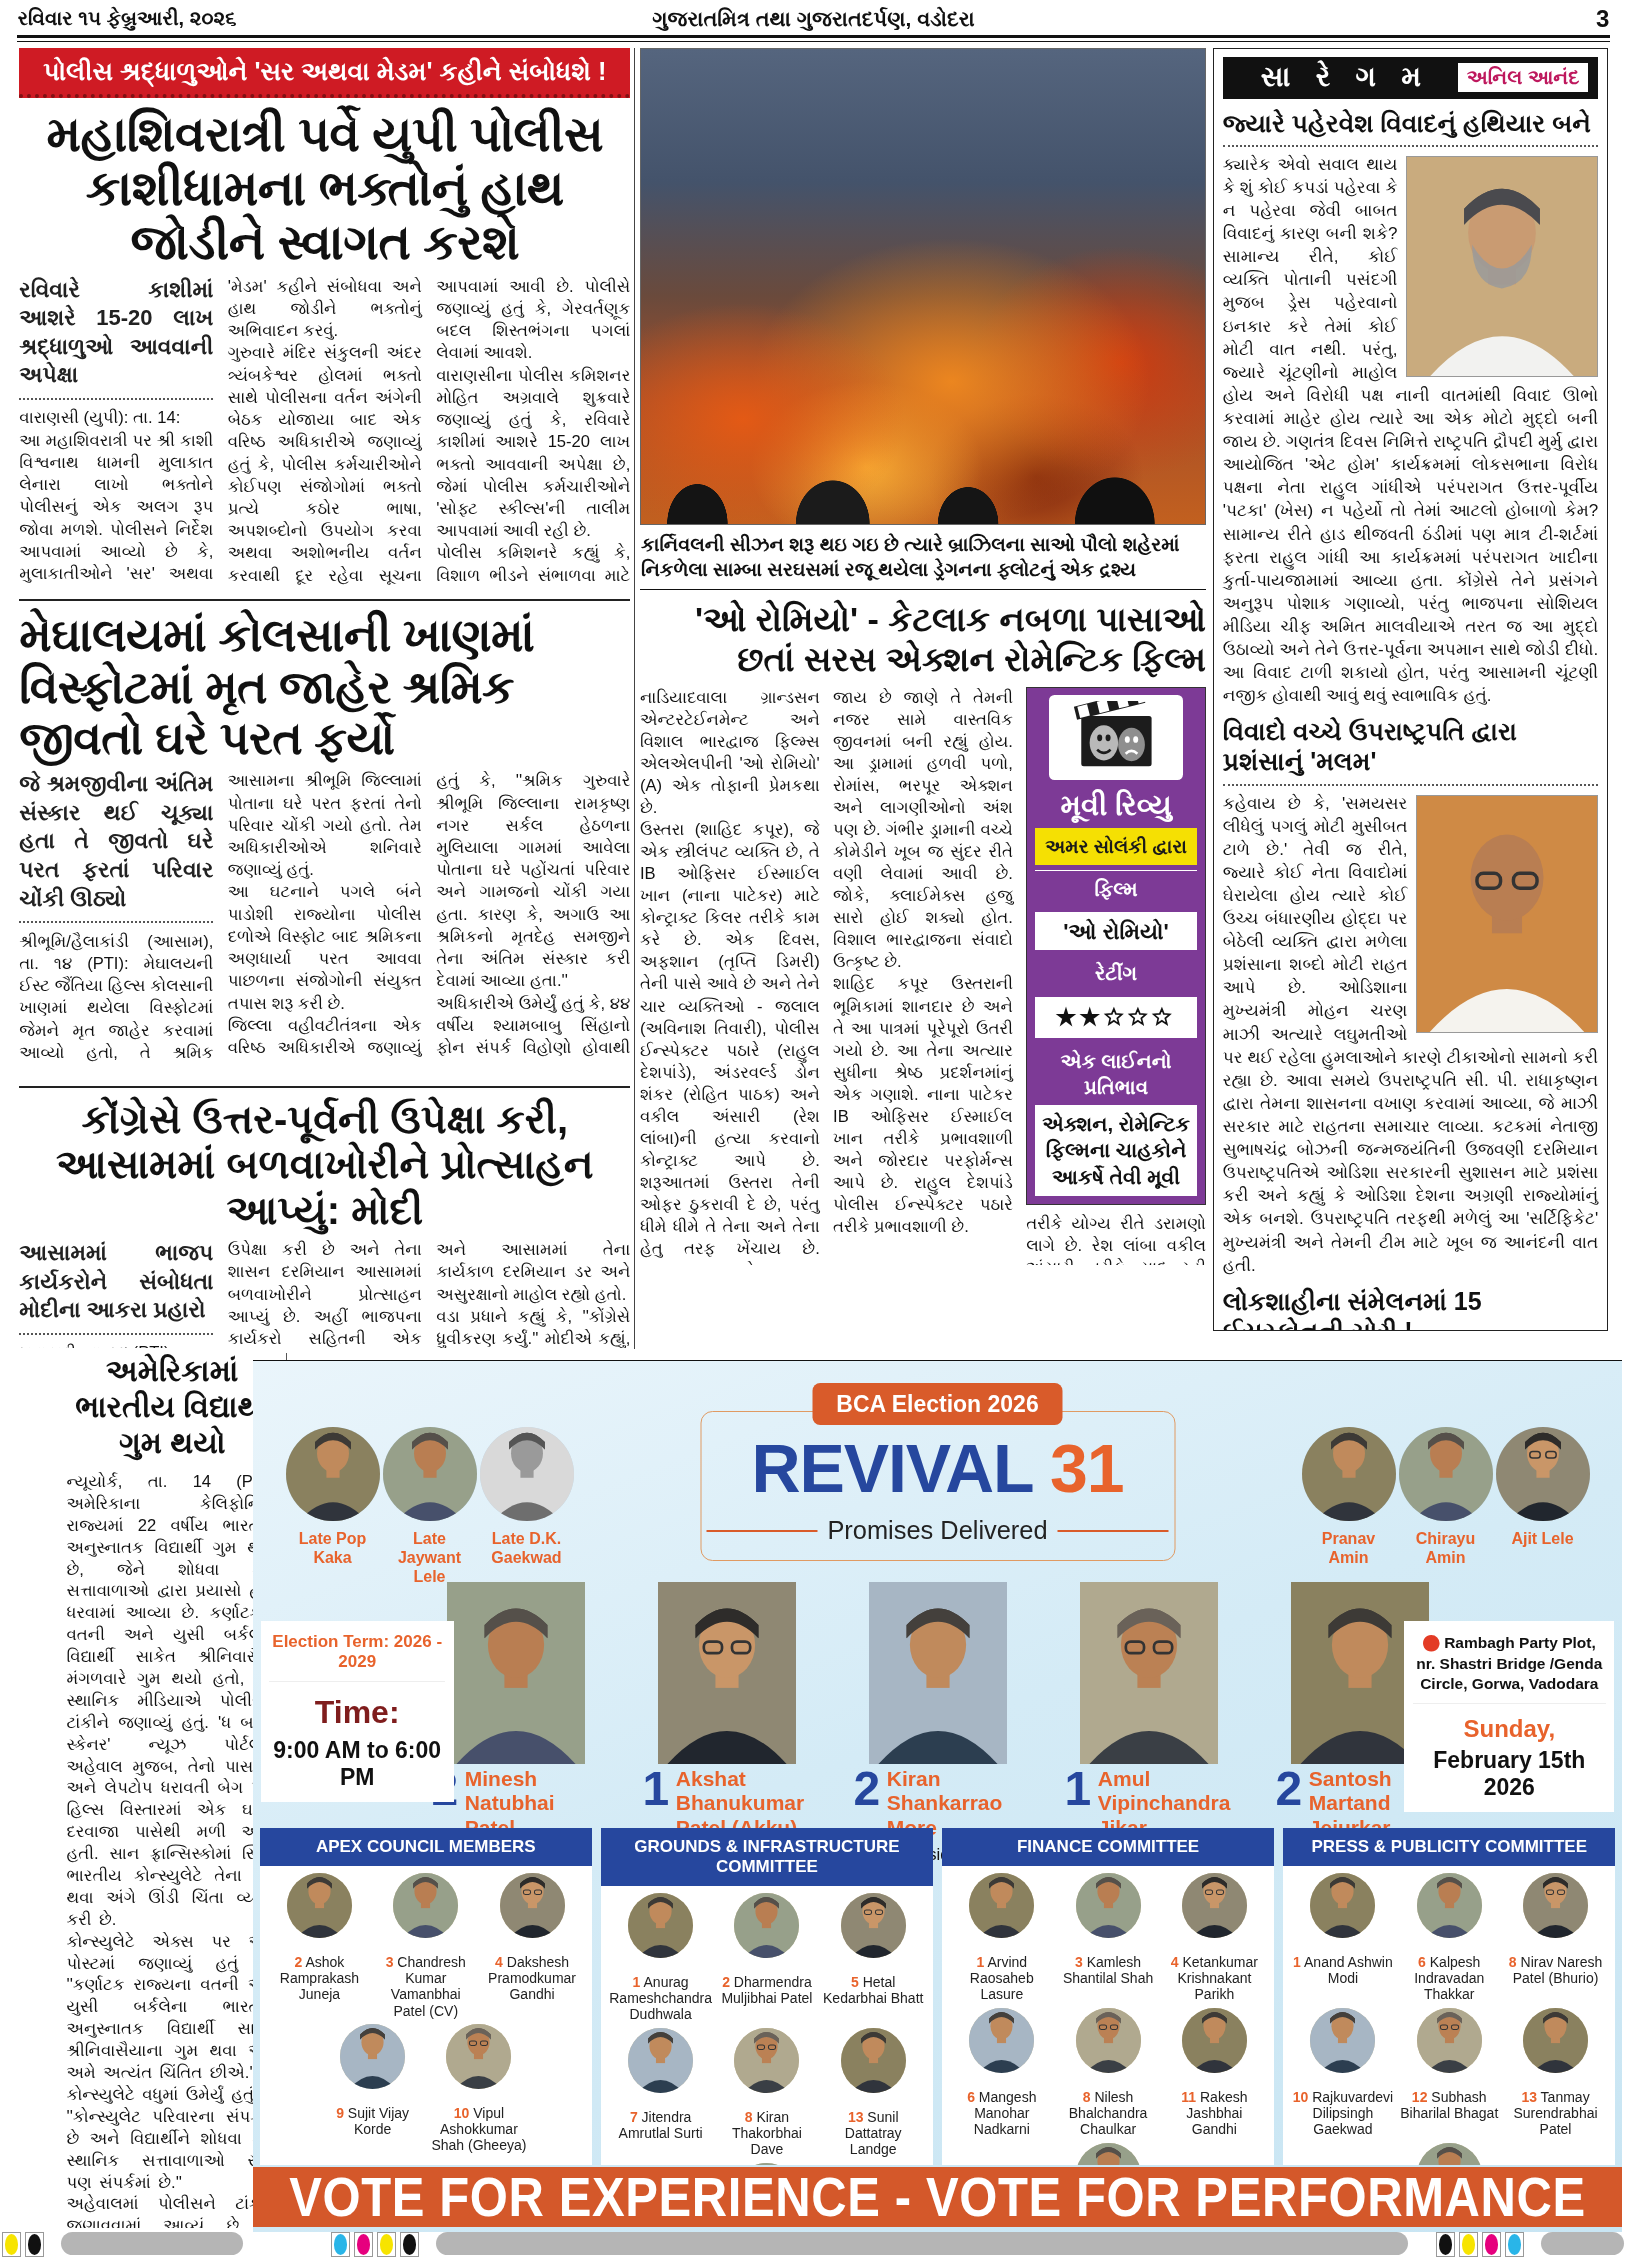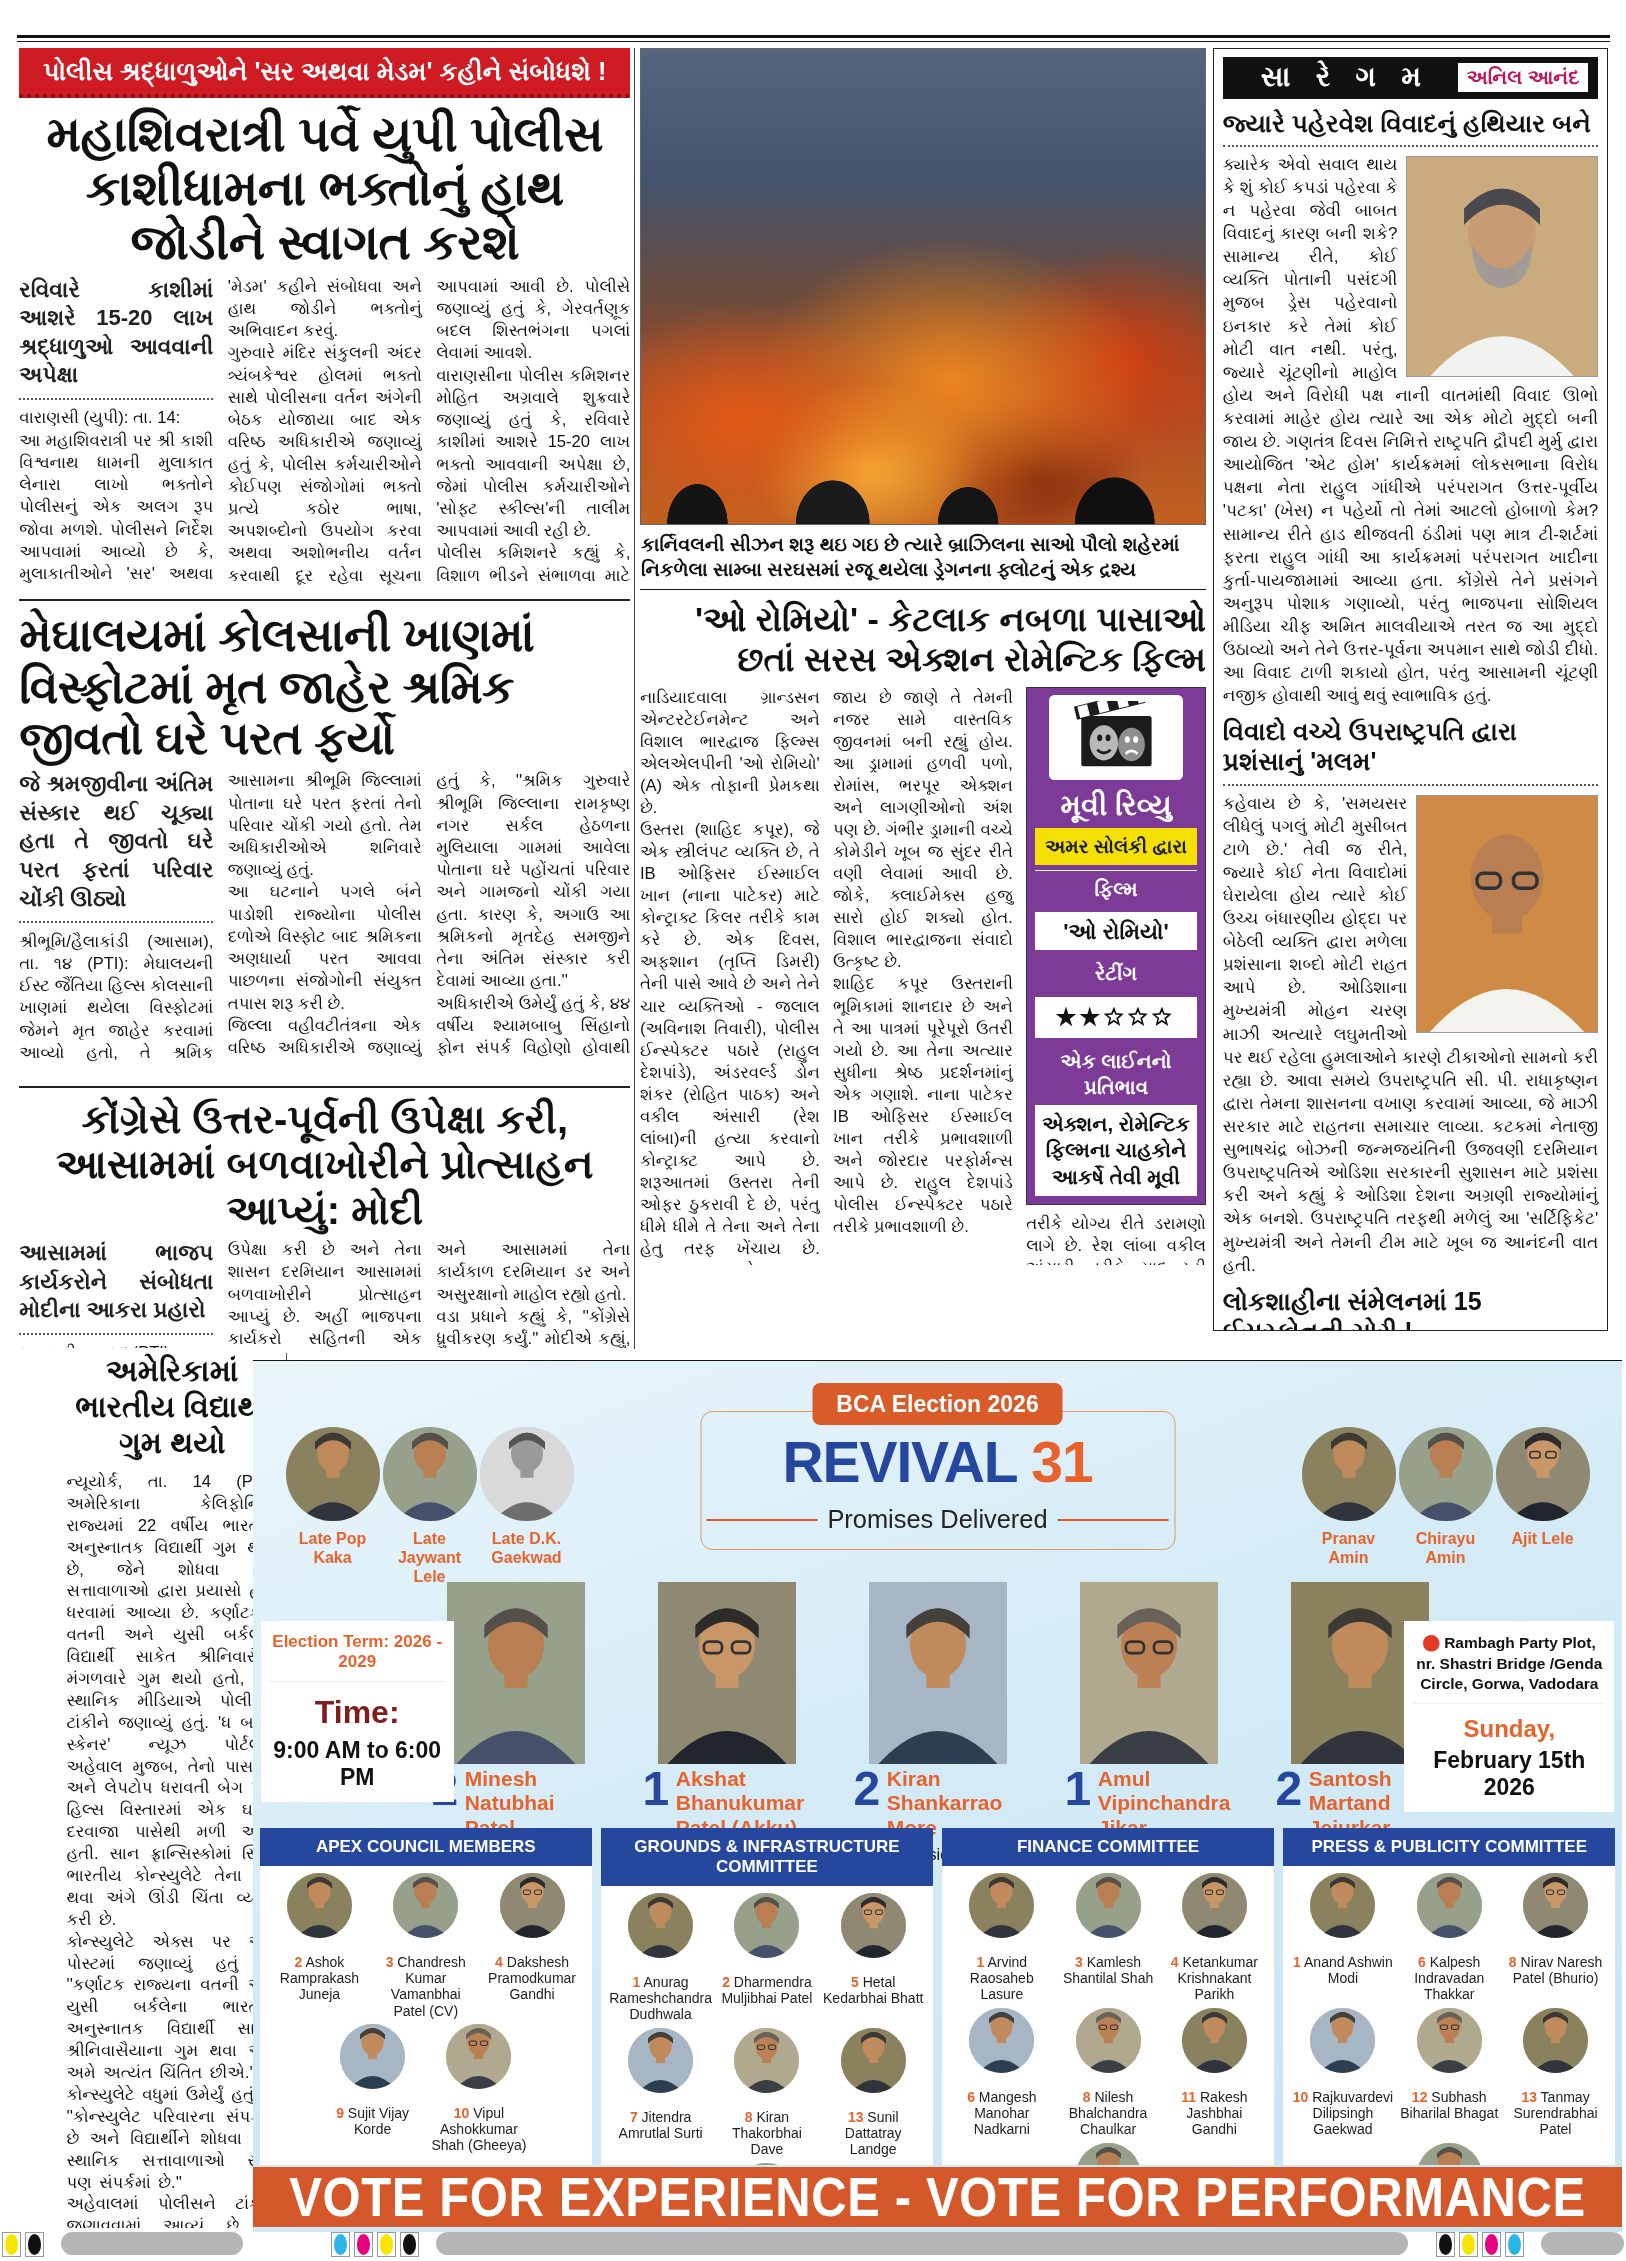--- a/index.html
+++ b/index.html
@@ -92,21 +92,21 @@
   .a4-head{font-size:30px;line-height:1.2;font-weight:bold;text-align:center;margin-bottom:10px;}
   .a4-body{font-size:16.6px;line-height:1.32;text-align:justify;word-spacing:2.8px;}
 
   
   .ad{position:absolute;left:253px;top:1360px;width:1369px;height:872px;overflow:hidden;
       background:linear-gradient(160deg,#eaf5fb 0%,#d4ebf6 45%,#c8e5f3 100%);border-top:1.7px solid #111;}
   .ad-center{position:absolute;left:50%;top:22px;transform:translateX(-50%);width:475px;text-align:center;}
   .ad-badge{display:inline-block;background:#d95b2a;color:#fff;font-size:23px;font-weight:bold;
             padding:7.7px 24px;border-radius:7.7px;}
   .ad-frame{border:1.7px solid #e09a62;border-radius:12px;margin-top:-14.4px;padding:22px 5.5px 14.4px;}
-  .ad-title{font-size:57px;font-weight:800;letter-spacing:-1.1px;line-height:1;}
+  .ad-title{font-size:68px;font-weight:800;letter-spacing:-1.1px;line-height:1;}
   .ad-title .t1{color:#26479e;}
   .ad-title .t2{color:#e8632c;}
   .ad-sub{font-size:25.4px;color:#222;margin-top:14.4px;display:flex;align-items:center;gap:10px;justify-content:center;}
   .ad-sub:before,.ad-sub:after{content:"";height:2.2px;background:#d95b2a;flex:1;}
   .mem-row{position:absolute;top:66px;display:flex;}
   .mem-row.l{left:31px;} .mem-row.r{right:31px;}
   .mem{width:97px;text-align:center;}
   .mem .circ{width:94px;height:94px;border-radius:50%;overflow:hidden;margin:0 auto;background:#bcd7ea;}
   .mem .nm{font-size:16px;font-weight:bold;color:#e8632c;margin-top:7.7px;line-height:1.2;}
   .cand-row{position:absolute;left:50%;top:221px;transform:translateX(-50%);display:flex;gap:43px;}
@@ -145,20 +145,25 @@
   .pdots{position:absolute;top:0;display:flex;gap:4.4px;}
   .pdot{width:16.6px;height:23px;border:0.6px solid #999;background:#fff;display:flex;align-items:center;justify-content:center;}
   .pdot i{display:block;width:13.3px;height:21px;border-radius:50%;}
   svg.person{display:block;width:100%;height:100%;}
 </style>
 </head>
 <body>
 
 <div id="page" data-interactable="false">
 
+  <div class="hdr" data-interactable="false">
+    <span class="date" data-interactable="false">રવિવાર ૧૫ ફેબ્રુઆરી, ૨૦૨૬</span>
+    <span class="mast" data-interactable="false">ગુજરાતમિત્ર તથા ગુજરાતદર્પણ, વડોદરા</span>
+    <span class="pageno" data-interactable="false">3</span>
+  </div>
   <div class="hdr-rule" data-interactable="false"></div>
 
   <div class="vrule" style="left:634px;top:48px;height:1301px;" data-interactable="false"></div>
 
   <div class="leftblk" data-interactable="false">
 
     <div class="banner" data-interactable="false">પોલીસ શ્રદ્ધાળુઓને 'સર અથવા મેડમ' કહીને સંબોધશે !</div>
     <div class="h1" data-interactable="false">મહાશિવરાત્રી પર્વે યુપી પોલીસ કાશીધામના ભક્તોનું હાથ જોડીને સ્વાગત કરશે</div>
     <div class="cols3" style="height:315px;" data-interactable="false">
       <div class="intro" data-interactable="false">રવિવારે કાશીમાં આશરે 15-20 લાખ શ્રદ્ધાળુઓ આવવાની અપેક્ષા</div>

